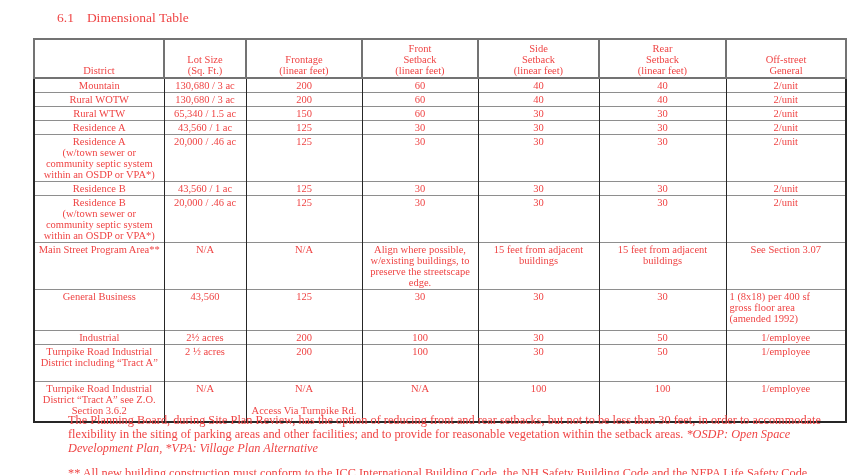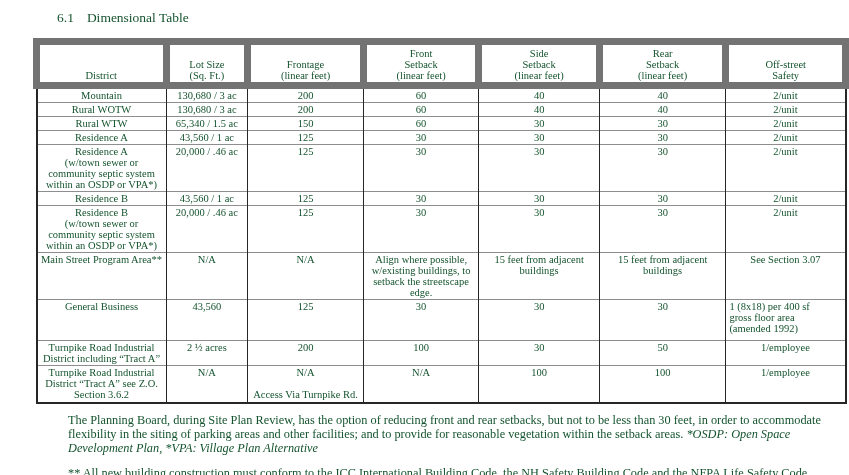--- a/index.html
+++ b/index.html
@@ -5,21 +5,21 @@
   html, body {
     margin: 0;
     padding: 0;
     background: #ffffff;
   }
   .page {
     position: relative;
     width: 849px;
     height: 475px;
     background: #ffffff;
-    color: #14532d;
+    color: #ef4444;
     font-family: "Liberation Serif", "DejaVu Serif", serif;
     overflow: hidden;
   }
   .title {
     position: absolute;
     left: 57px;
     top: 10px;
     font-size: 13.5px;
     white-space: nowrap;
   }
@@ -29,21 +29,21 @@
     position: absolute;
     left: 33px;
     top: 38px;
     border-collapse: collapse;
     table-layout: fixed;
     border: 2px solid #262626;
     font-size: 10.5px;
     line-height: 11px;
   }
   th {
-    border: 7px solid #737373;
+    border: 2px solid #737373;
     font-weight: normal;
     vertical-align: bottom;
     padding: 2px 3px 1px 3px;
     white-space: pre-line;
     height: 34px;
   }
   td {
     border-left: 1px solid #262626;
     border-right: 1px solid #262626;
     border-top: 1px solid #8e8e8e;
@@ -105,21 +105,21 @@
         <th>Front
 Setback
 (linear feet)</th>
         <th>Side
 Setback
 (linear feet)</th>
         <th>Rear
 Setback
 (linear feet)</th>
         <th>Off-street
-Safety</th>
+General</th>
       </tr>
     </thead>
     <tbody id="table-body">
         <tr>
       <td class="district">Mountain</td>
       <td class="lot-size">130,680 / 3 ac</td>
       <td class="frontage">200</td>
       <td class="front-setback">60</td>
       <td class="side-setback">40</td>
       <td class="rear-setback">40</td>
@@ -184,40 +184,49 @@
       <td class="side-setback">30</td>
       <td class="rear-setback">30</td>
       <td class="parking">2/unit</td>
     </tr>
         <tr>
       <td class="district">Main Street Program Area**</td>
       <td class="lot-size">N/A</td>
       <td class="frontage">N/A</td>
       <td class="front-setback">Align where possible,
 w/existing buildings, to
-setback the streetscape
+preserve the streetscape
 edge.</td>
       <td class="side-setback">15 feet from adjacent
 buildings</td>
       <td class="rear-setback">15 feet from adjacent
 buildings</td>
       <td class="parking">See Section 3.07</td>
     </tr>
         <tr>
       <td class="district">General Business</td>
       <td class="lot-size">43,560</td>
       <td class="frontage">125</td>
       <td class="front-setback">30</td>
       <td class="side-setback">30</td>
       <td class="rear-setback">30</td>
       <td class="parking">1 (8x18) per 400 sf
 gross floor area
 (amended 1992)</td>
     </tr>
         <tr>
+      <td class="district">Industrial</td>
+      <td class="lot-size">2½ acres</td>
+      <td class="frontage">200</td>
+      <td class="front-setback">100</td>
+      <td class="side-setback">30</td>
+      <td class="rear-setback">50</td>
+      <td class="parking">1/employee</td>
+    </tr>
+        <tr>
       <td class="district">Turnpike Road Industrial
 District including “Tract A”</td>
       <td class="lot-size">2 ½ acres</td>
       <td class="frontage">200</td>
       <td class="front-setback">100</td>
       <td class="side-setback">30</td>
       <td class="rear-setback">50</td>
       <td class="parking">1/employee</td>
     </tr>
         <tr>

